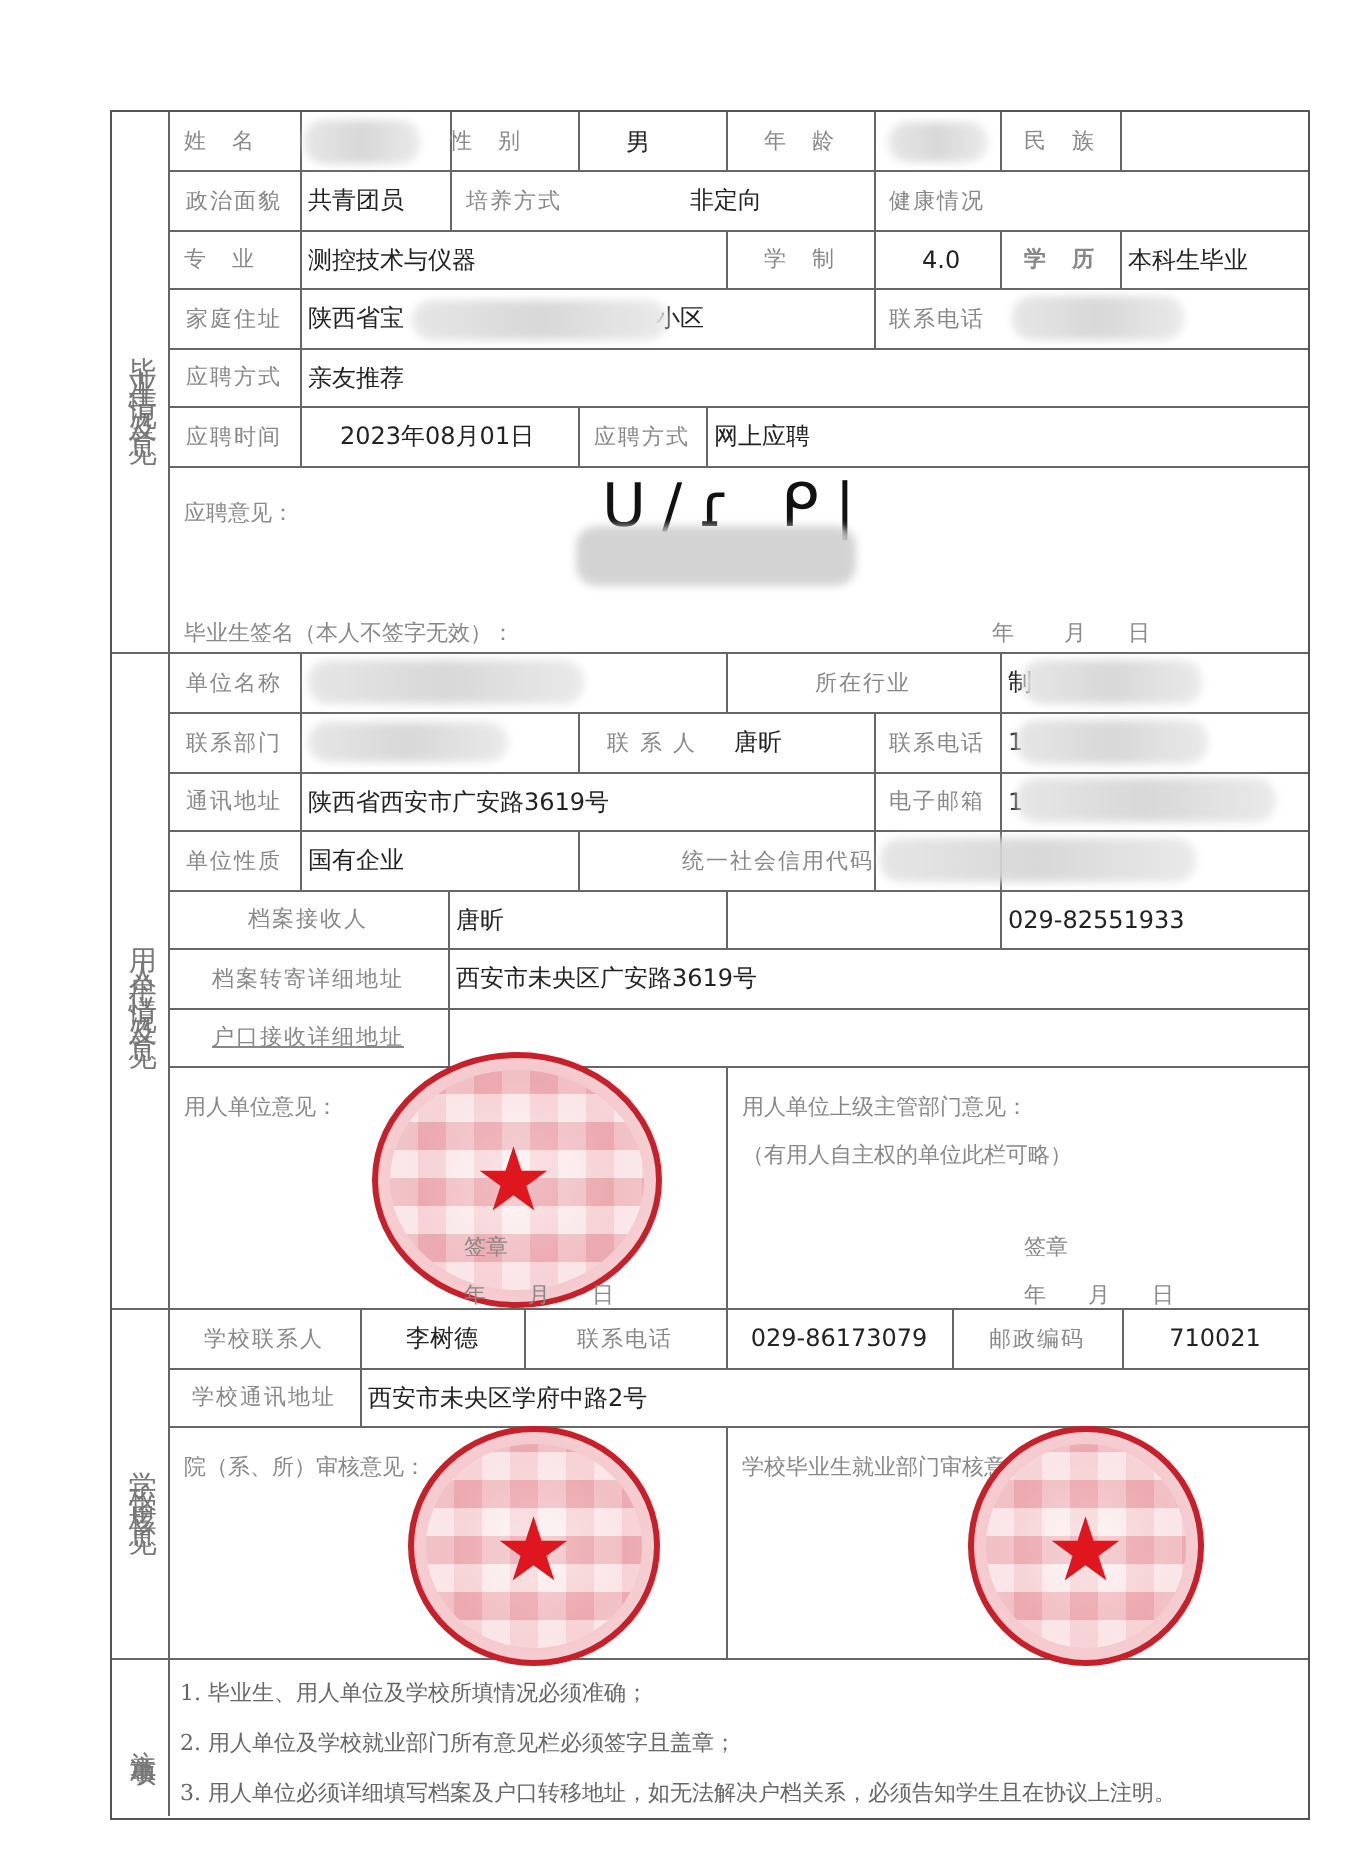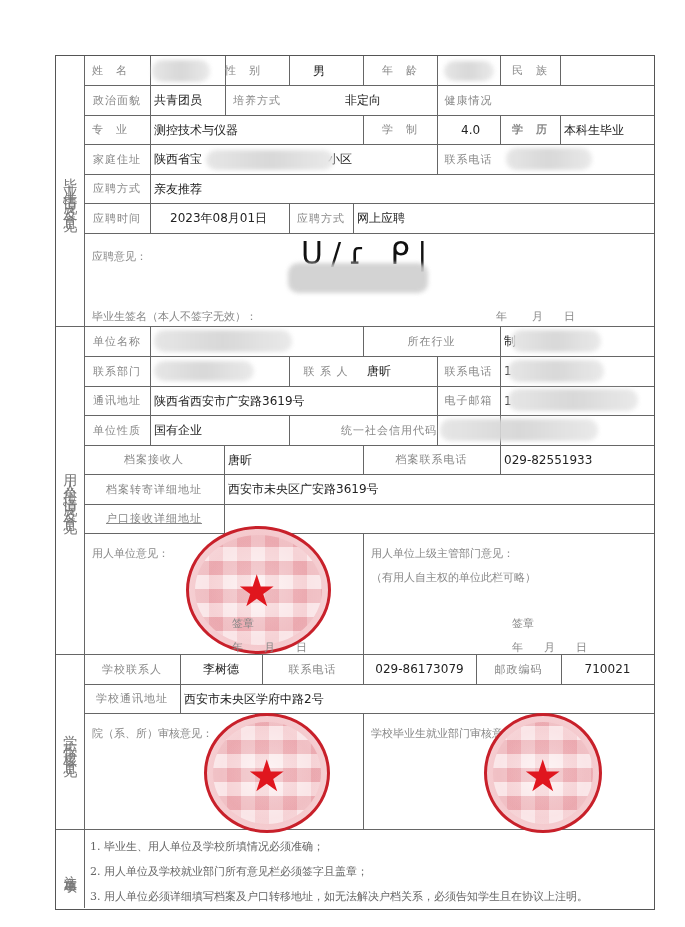--- a/index.html
+++ b/index.html
@@ -244,23 +244,20 @@
         <span>统一社会信用代码</span>
       </div>
     <div class="blur" style="left:384px; top:363px; width:158px; height:22px;"></div>
 
     <div class="cell lbl center" style="left:28px; top:389px; width:140px; height:29px;">
         <span>档案接收人</span>
       </div>
     <div class="cell val" style="left:168px; top:389px; width:139px; height:29px; padding-left:4px;">
         <span>唐昕</span>
       </div>
-    <div class="cell lbl center" style="left:307px; top:389px; width:137px; height:29px;">
-        <span>档案联系电话</span>
-      </div>
     <div class="cell val" style="left:444px; top:389px; width:154px; height:29px; padding-left:4px;">
         <span>029-82551933</span>
       </div>
 
     <div class="cell lbl center" style="left:28px; top:418px; width:140px; height:30px;">
         <span>档案转寄详细地址</span>
       </div>
     <div class="cell val" style="left:168px; top:418px; width:430px; height:30px; padding-left:4px;">
         <span>西安市未央区广安路3619号</span>
       </div>

